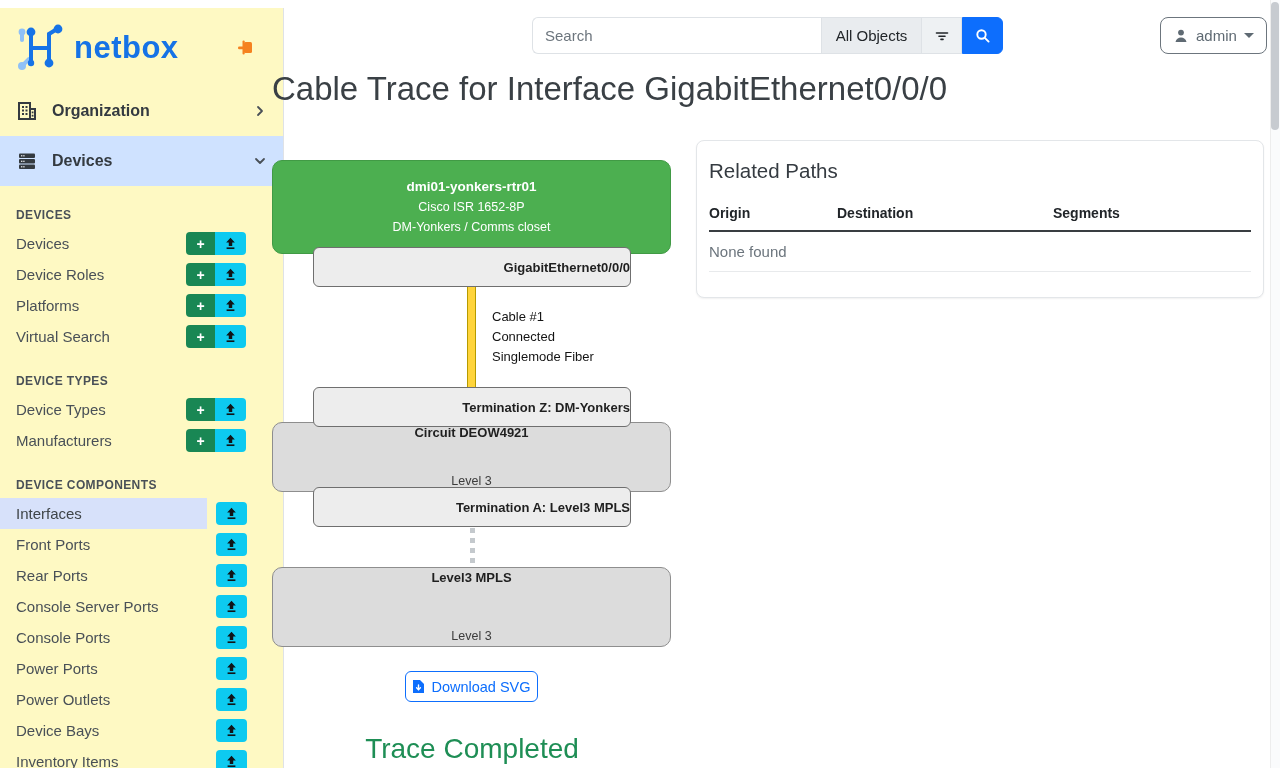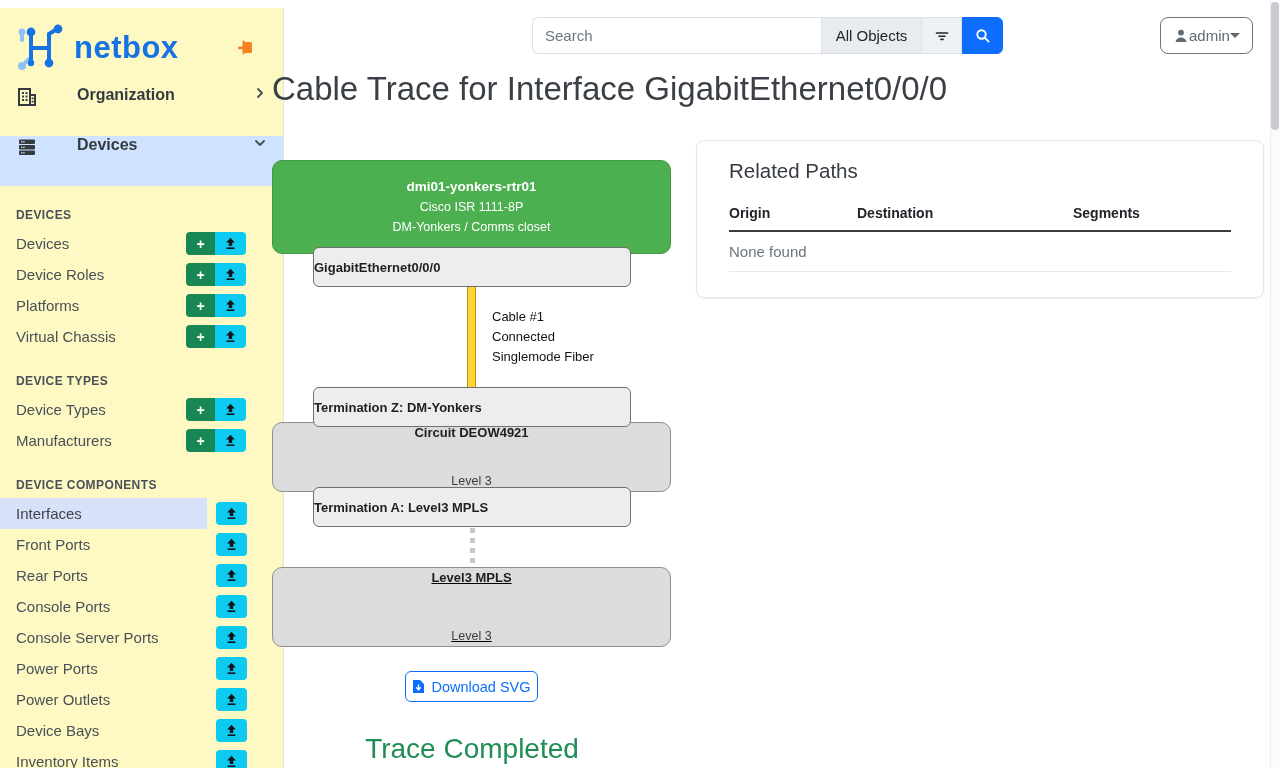--- a/index.html
+++ b/index.html
@@ -7,22 +7,22 @@
     font-family:"Liberation Sans", sans-serif; background:#fff; }
 
   
   .sidebar { position:absolute; left:0; top:8px; width:284px; height:768px;
     background:#fef9c3; border-right:1px solid #dfe2e6; }
   .logo-row { display:flex; align-items:center; padding:14px 14px 12px 14px; }
   .logo-mark { width:52px; height:52px; flex:0 0 auto; }
   .logo-text { font-size:31px; font-weight:bold; color:#1673e6; letter-spacing:.5px; margin-left:8px; }
   .pin-btn { margin-left:auto; margin-right:14px; width:20px; height:20px; }
 
-  .menu-row { display:flex; height:50px; padding:0 16px;
-    color:#343a40; cursor:pointer;gap:25px; }
+  .menu-row { display:flex; align-items:center; height:50px; padding:0 16px;
+    color:#343a40; cursor:pointer; }
   .menu-row.active { background:#cfe2ff; }
   .menu-icon { width:22px; height:22px; margin-right:14px; flex:0 0 auto; }
   .menu-label { font-size:16px; font-weight:600; color:#343a40; }
   .menu-chevron { margin-left:auto; width:14px; height:14px; }
 
   .section { margin-top:14px; }
   .section-title { padding:8px 16px 6px 16px; font-size:12px; font-weight:bold;
     color:#495057; letter-spacing:.4px; }
   .side-item { position:relative; display:flex; align-items:center; height:31px;
     padding:0 10px 0 16px; cursor:pointer; }
@@ -45,38 +45,38 @@
   .search-input::placeholder { color:#6c757d; }
   .scope-seg { width:100px; background:#e9ecef; border:1px solid #dee2e6; border-right:none;
     display:flex; align-items:center; justify-content:center; font-size:15px; color:#212529;
     cursor:pointer; }
   .filter-seg { width:41px; background:#eef1f3; border:1px solid #dee2e6;
     display:flex; align-items:center; justify-content:center; cursor:pointer; }
   .search-btn { width:41px; background:#0d6efd; border:1px solid #0d6efd;
     border-radius:0 6px 6px 0; display:flex; align-items:center; justify-content:center; cursor:pointer; }
   .admin-btn { position:absolute; left:1160px; top:17px; height:37px; padding:0 12px;
     background:#fff; border:1px solid #6c757d; border-radius:8px; display:flex;
-    align-items:center; color:#5f6a73; font-size:15px; cursor:pointer; }
+    align-items:center; gap:7px; color:#5f6a73; font-size:15px; cursor:pointer; }
   .caret-down { width:0; height:0; border-left:5px solid transparent;
     border-right:5px solid transparent; border-top:5px solid #5f6a73; }
 
   
   .page-title { position:absolute; left:272px; top:70px; font-size:33px; font-weight:400;
     color:#3a4045; }
 
   
   .diagram { position:absolute; left:272px; top:160px; width:400px; height:492px; }
   .node-device { position:absolute; left:0; top:0; width:399px; height:94px;
     border:1px solid #419a45; border-radius:10px; display:flex; flex-direction:column;
     align-items:center; justify-content:center; color:#fff; z-index:2; }
   .node-device .l1 { font-size:13.5px; font-weight:bold; line-height:20px; }
   .node-device .l2 { font-size:12.5px; line-height:20px; }
   .term-box { position:absolute; left:41px; width:318px; height:40px; background:#ededed;
     border:1px solid #6f6f6f; border-radius:6px; display:flex; align-items:center;
-    justify-content:flex-start; font-size:13px; font-weight:bold; color:#1f1f1f; z-index:3; }
+    justify-content:flex-end; font-size:13px; font-weight:bold; color:#1f1f1f; z-index:3; }
   .big-box { position:absolute; left:0; width:399px; background:#dcdcdc;
     border:1px solid #8e8e8e; border-radius:10px; display:flex; flex-direction:column;
     align-items:center; justify-content:space-between; z-index:2; }
   .big-box .l1 { font-size:13px; font-weight:bold; color:#1f1f1f; line-height:20px; }
   .big-box .l2 { font-size:12.5px; color:#3c3c3c; line-height:20px; }
   .cable-line { position:absolute; left:195px; top:127px; width:9px; height:100px;
     border-left:1px solid #b69b00; border-right:1px solid #b69b00; z-index:1; }
   .cable-label { position:absolute; left:220px; top:147px; z-index:4; }
   .cable-label div { font-size:13px; line-height:20px; color:#141414; }
   .cable-label .c1 { font-weight:normal; }
@@ -86,21 +86,21 @@
   .download-btn { position:absolute; left:405px; top:671px; width:133px; height:31px;
     background:#fff; border:1px solid #0d6efd; border-radius:6px; color:#0d6efd;
     font-size:14.5px; display:flex; align-items:center; justify-content:center; gap:6px;
     cursor:pointer; font-family:"Liberation Sans", sans-serif; }
   .trace-status { position:absolute; left:272px; top:733px; width:400px; text-align:center;
     font-size:28px; color:#1e8e55; }
 
   
   .related-card { position:absolute; left:696px; top:140px; width:568px; height:158px;
     background:#fff; border:1px solid #e3e6e9; border-radius:8px;
-    box-shadow:0 1px 2px rgba(0,0,0,.06); padding:18px 32px; }
+    box-shadow:0 1px 2px rgba(0,0,0,.06); padding:18px 12px; }
   .related-title { font-size:20.5px; font-weight:400; color:#353b41; }
   .related-table { width:100%; border-collapse:collapse; margin-top:16px; table-layout:fixed; }
   .related-table th { text-align:left; font-size:14px; font-weight:bold; color:#212529;
     padding:6px 0 9px 0; border-bottom:2px solid #393d41; }
   .related-table th:nth-child(1){ width:128px; } .related-table th:nth-child(2){ width:216px; }
   .related-table td { font-size:15px; color:#6c757d; padding:11px 0; border-bottom:1px solid #e8eaec; }
 
   
   .scrollbar { position:absolute; right:0; top:0; width:10px; height:768px; background:#fafbfc;
     border-left:1px solid #ededed; }
@@ -228,21 +228,21 @@
           <g fill="#101418">
             <path d="M6 .8L10 5H7.6v3.2H4.4V5H2z"></path>
             <rect x="2.4" y="9.6" width="7.2" height="1.5"></rect>
           </g>
         </svg>
       </button>
     </span>
   </div>
 
   <div class="side-item">
-    <span class="side-item-label">Virtual Chassis</span>
+    <span class="side-item-label">Virtual Search</span>
     <span class="btn-group">
       <button class="btn-add">+</button>
       <button class="btn-import">
         <svg width="13" height="13" viewBox="0 0 12 12">
           <g fill="#101418">
             <path d="M6 .8L10 5H7.6v3.2H4.4V5H2z"></path>
             <rect x="2.4" y="9.6" width="7.2" height="1.5"></rect>
           </g>
         </svg>
       </button>
@@ -328,36 +328,36 @@
           <g fill="#101418">
             <path d="M6 .8L10 5H7.6v3.2H4.4V5H2z"></path>
             <rect x="2.4" y="9.6" width="7.2" height="1.5"></rect>
           </g>
         </svg>
       </button>
     </span>
   </div>
 
   <div class="side-item">
+    <span class="side-item-label">Console Server Ports</span>
+    <span class="btn-group import-only">
+
+      <button class="btn-import">
+        <svg width="13" height="13" viewBox="0 0 12 12">
+          <g fill="#101418">
+            <path d="M6 .8L10 5H7.6v3.2H4.4V5H2z"></path>
+            <rect x="2.4" y="9.6" width="7.2" height="1.5"></rect>
+          </g>
+        </svg>
+      </button>
+    </span>
+  </div>
+
+  <div class="side-item">
     <span class="side-item-label">Console Ports</span>
-    <span class="btn-group import-only">
-
-      <button class="btn-import">
-        <svg width="13" height="13" viewBox="0 0 12 12">
-          <g fill="#101418">
-            <path d="M6 .8L10 5H7.6v3.2H4.4V5H2z"></path>
-            <rect x="2.4" y="9.6" width="7.2" height="1.5"></rect>
-          </g>
-        </svg>
-      </button>
-    </span>
-  </div>
-
-  <div class="side-item">
-    <span class="side-item-label">Console Server Ports</span>
     <span class="btn-group import-only">
 
       <button class="btn-import">
         <svg width="13" height="13" viewBox="0 0 12 12">
           <g fill="#101418">
             <path d="M6 .8L10 5H7.6v3.2H4.4V5H2z"></path>
             <rect x="2.4" y="9.6" width="7.2" height="1.5"></rect>
           </g>
         </svg>
       </button>
@@ -459,21 +459,21 @@
   <span class="caret-down"></span>
 </div>
 
 <h1 class="page-title">Cable Trace for Interface GigabitEthernet0/0/0</h1>
 
 <div class="diagram">
   <div class="cable-line" id="cable-line" style="background: rgb(255, 212, 59);"></div>
 
   <div class="node-device" id="device-node" style="background: rgb(76, 175, 80);">
     <div class="l1">dmi01-yonkers-rtr01</div>
-    <div class="l2">Cisco ISR 1111-8P</div>
+    <div class="l2">Cisco ISR 1652-8P</div>
     <div class="l2">DM-Yonkers / Comms closet</div>
   </div>
 
   <div class="term-box" style="top:87px;">
     <span>GigabitEthernet0/0/0</span>
   </div>
 
   <div class="cable-label">
     <div class="c1">Cable #1</div>
     <div>Connected</div>
@@ -488,21 +488,21 @@
     <div class="l1">Circuit DEOW4921</div>
     <div class="l2">Level 3</div>
   </div>
 
   <div class="term-box" style="top:327px;">
     <span>Termination A: Level3 MPLS</span>
   </div>
 
   <div class="dotted-line"></div>
 
-  <div class="big-box" style="top:407px; height:80px;text-decoration:underline;">
+  <div class="big-box" style="top:407px; height:80px;">
     <div class="l1">Level3 MPLS</div>
     <div class="l2">Level 3</div>
   </div>
 </div>
 
 <button class="download-btn">
   <svg width="13" height="15" viewBox="0 0 13 15">
     <path d="M1 1h7l4 4v9H1z" fill="#0d6efd"></path>
     <g stroke="#fff" stroke-width="1.4" stroke-linecap="round">
       <line x1="6.5" y1="6" x2="6.5" y2="10.5"></line>

